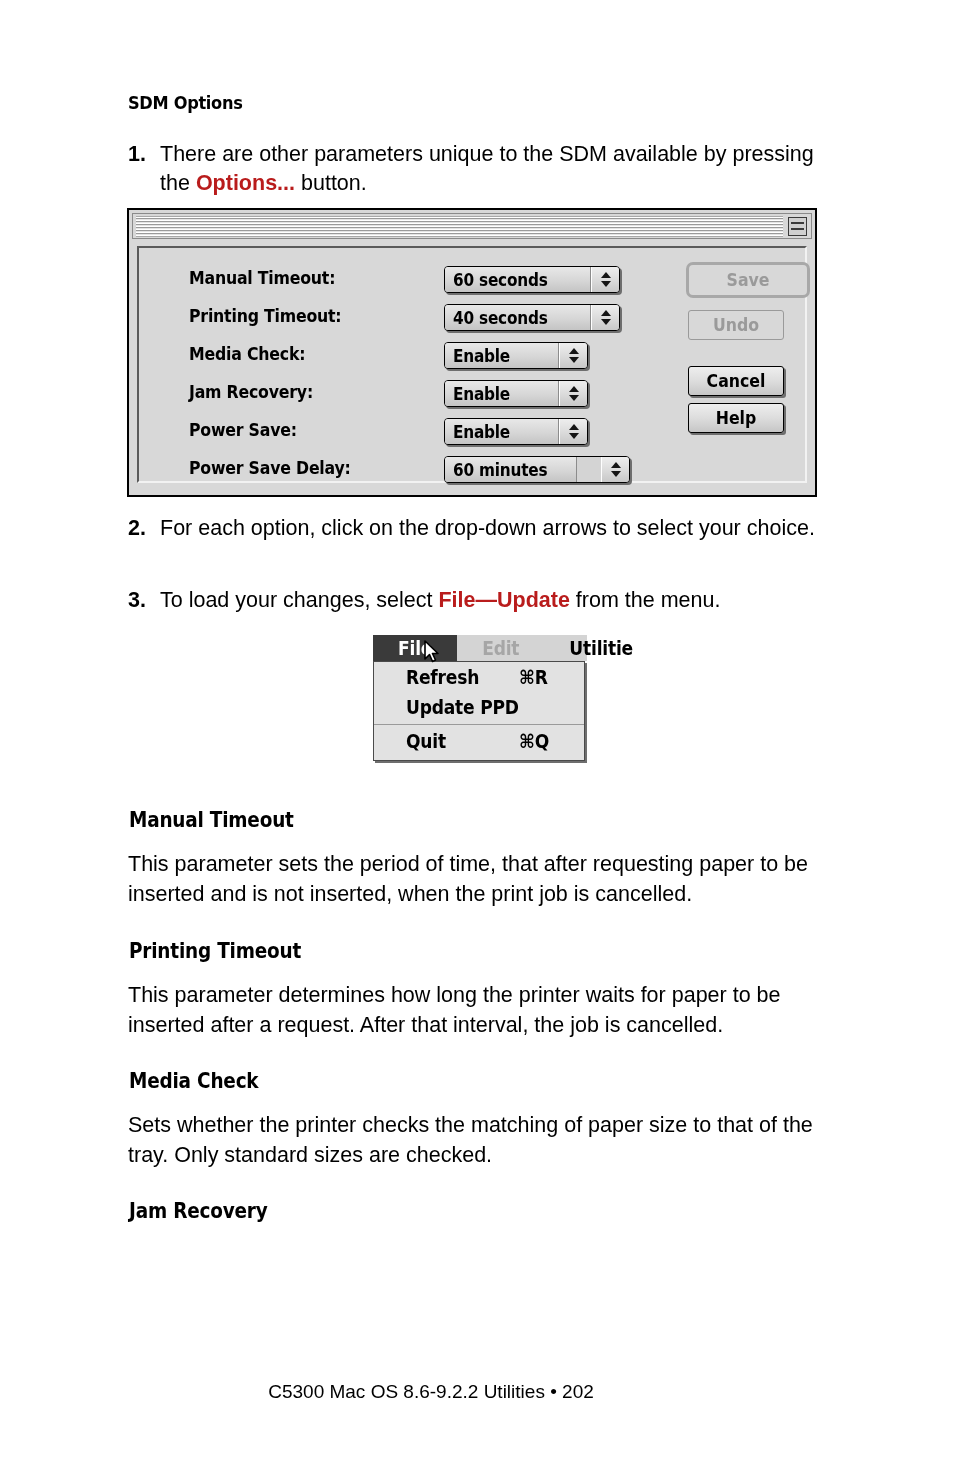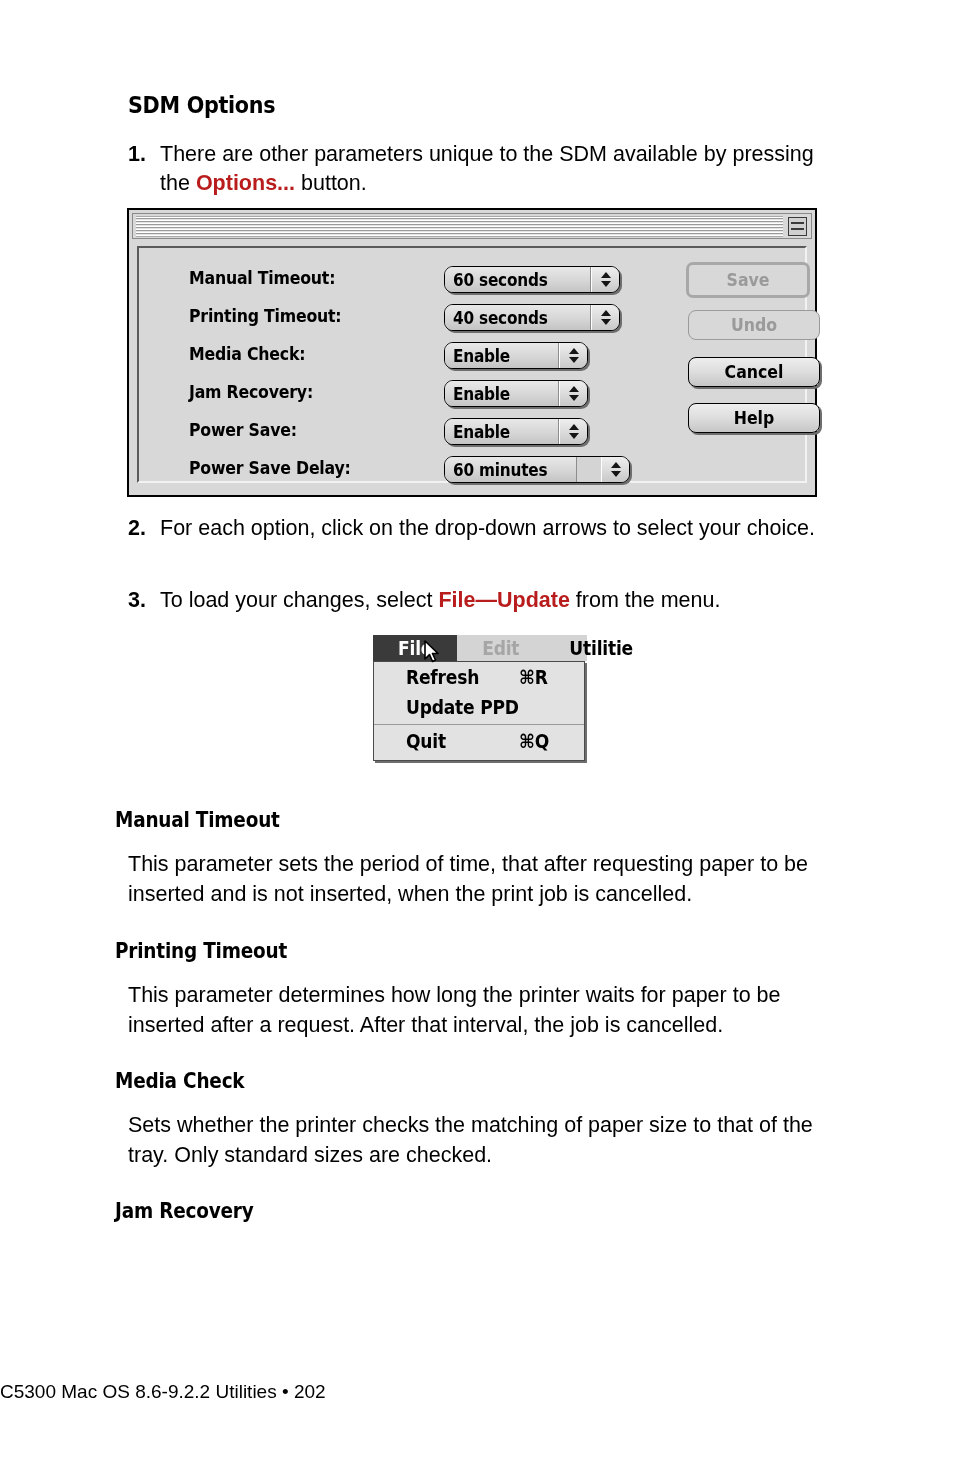--- a/index.html
+++ b/index.html
@@ -21,21 +21,21 @@
     left: 0; top: 0;
     width: 954px;
     height: 1475px;
   }
 
   
   .h1 {
     position: absolute;
     left: 128px;
     top: 92px;
-    font-size: 23px;
+    font-size: 18px;
     font-weight: bold;
     letter-spacing: -0.3px;
     font-family: "DejaVu Sans", sans-serif;
     font-stretch: condensed;
   }
 
   .list-item {
     position: absolute;
     left: 128px;
     width: 700px;
@@ -54,21 +54,21 @@
     display: block;
   }
 
   .link {
     color: #b91c1c;
     font-weight: bold;
   }
 
   .sub-h {
     position: absolute;
-    left: 115px;
+    left: 129px;
     font-size: 20.5px;
     font-weight: bold;
     font-family: "DejaVu Sans", sans-serif;
     font-stretch: condensed;
     letter-spacing: -0.2px;
   }
 
   .para {
     position: absolute;
     left: 128px;
@@ -76,20 +76,21 @@
     font-size: 21.5px;
     line-height: 29.5px;
   }
   .para b { font-weight: bold; }
 
   .footer {
     position: absolute;
     left: 0;
     top: 1381px;
     width: 862px;
+    text-align: center;
     font-size: 19px;
   }
 
   
   .dialog {
     position: absolute;
     left: 127px;
     top: 208px;
     width: 690px;
     height: 289px;
@@ -175,21 +176,21 @@
     white-space: nowrap;
   }
 
   
   .popup {
     position: absolute;
     top: 0;
     height: 27px;
     background: #d4d4d4;
     border: 1px solid #000000;
-    border-radius: 9px;
+    border-radius: 4px;
     box-sizing: border-box;
     box-shadow: 2px 2px 0 #6e6e6e;
     display: flex;
     align-items: center;
     overflow: hidden;
   }
   .popup-label {
     flex: 1;
     padding-left: 8px;
     font-size: 17px;
@@ -228,24 +229,24 @@
     border-bottom: 6px solid #151515;
   }
   .popup-arrow::after {
     bottom: 5px;
     border-top: 6px solid #151515;
   }
 
   
   .btn {
     position: absolute;
-    width: 132px;
+    width: 96px;
     height: 30px;
     border: 1px solid #000000;
-    border-radius: 8px;
+    border-radius: 3px;
     background: linear-gradient(to bottom, #eeeeee 0%, #dddddd 50%, #c6c6c6 100%);
     box-shadow: 2px 2px 0 #6e6e6e;
     box-sizing: border-box;
     display: flex;
     align-items: center;
     justify-content: center;
     font-size: 17.5px;
     font-weight: bold;
     font-family: "DejaVu Sans", sans-serif;
     font-stretch: condensed;
@@ -410,21 +411,21 @@
       <div class="field-row" style="top:208px;">
         <span class="field-label">Power Save Delay:</span>
         <div class="popup" style="left:305px; width:186px;gap:24px;">
           <span class="popup-label">60 minutes</span>
           <span class="popup-arrow"></span>
         </div>
       </div>
 
       <div class="btn default-ring" style="left:547px; top:14px;">Save</div>
       <div class="btn disabled" style="left:549px; top:62px;">Undo</div>
-      <div class="btn" style="left:549px; top:109px;">Cancel</div>
+      <div class="btn" style="left:549px; top:118px;">Cancel</div>
       <div class="btn" style="left:549px; top:155px;">Help</div>
 
     </div>
   </div>
 
   <div class="list-item" style="top:514px;">
     <span class="list-num">2.</span>
     <span class="list-body">For each option, click on the drop-down arrows to select your choice.</span>
   </div>
 

